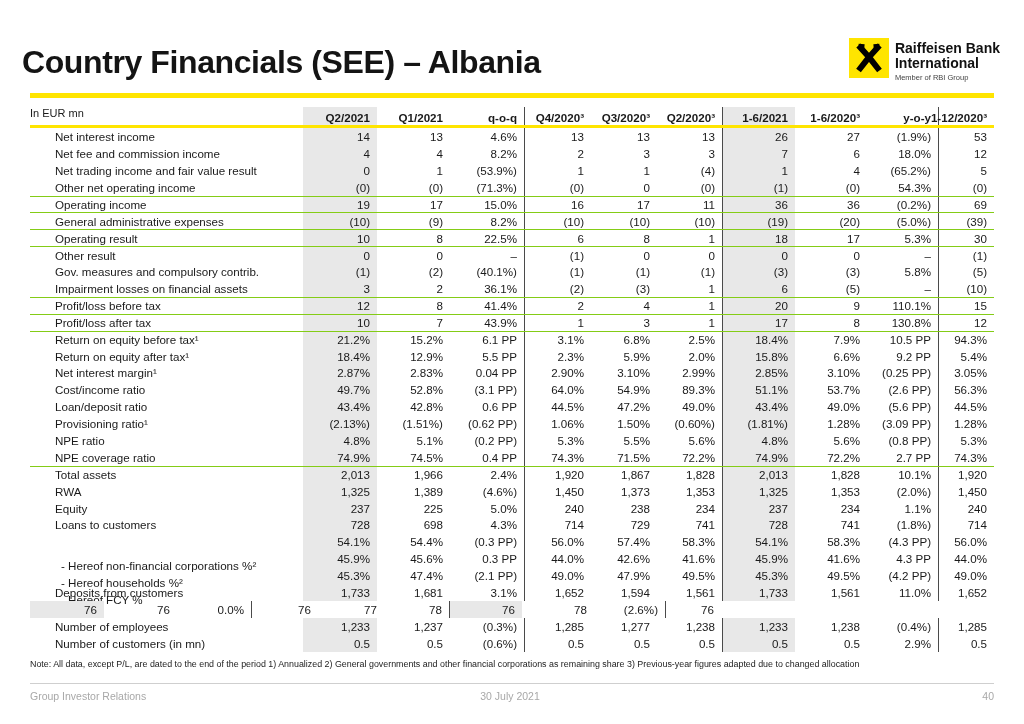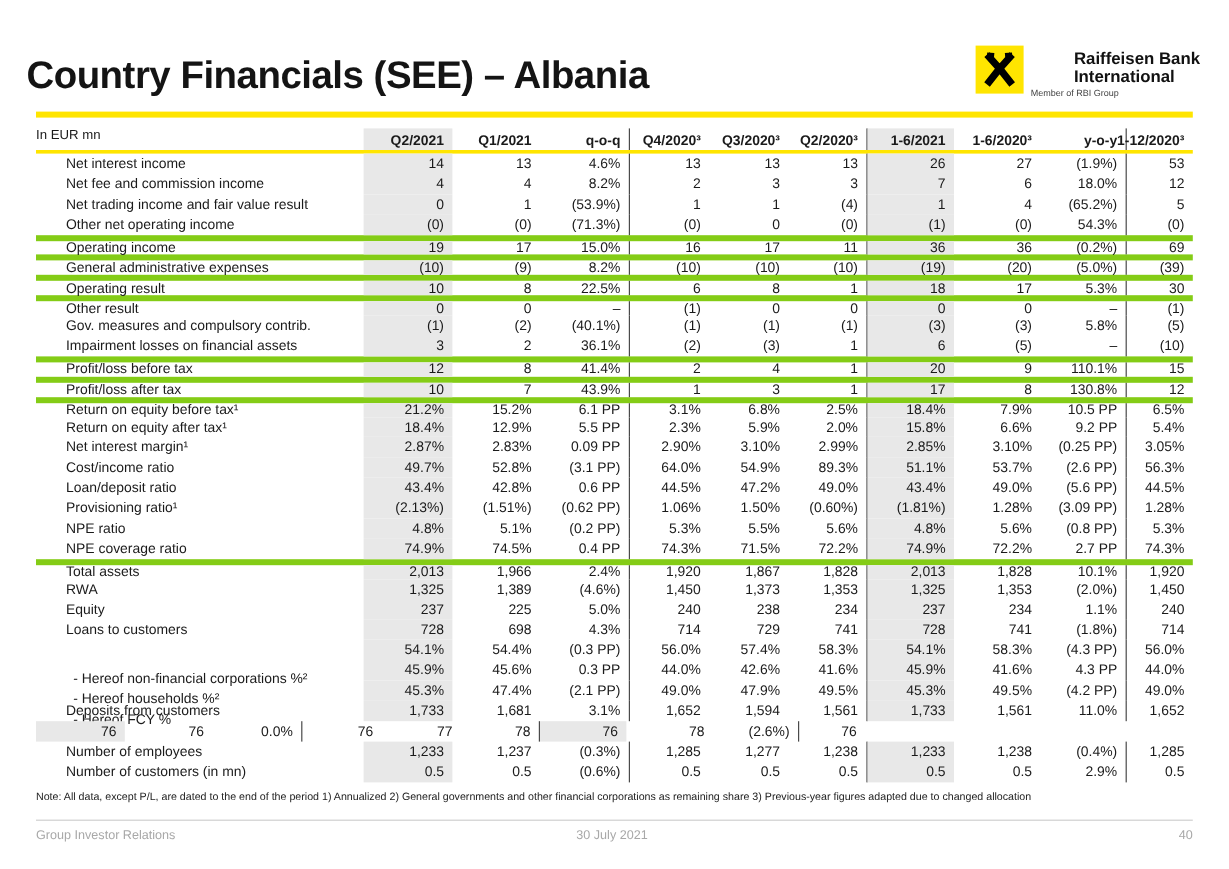--- a/index.html
+++ b/index.html
@@ -7,31 +7,31 @@
     font-family:"Liberation Sans","DejaVu Sans",sans-serif; color:#1a1a1a; }
   .slide { position:relative; width:1024px; height:724px; background:#fff; }
 
   
   .title { position:absolute; left:22px; top:44px; font-size:32px; font-weight:800;
     letter-spacing:-0.4px; color:#141414; }
   .logo { position:absolute; right:24px; top:38px; display:flex; align-items:flex-start; }
   .logo-box { width:40px; height:40px; background:#FFE500; display:flex; align-items:center;
     justify-content:center; margin-right:6px; }
   .logo-text { padding-top:3px; }
-  .logo-name { font-size:14px; font-weight:800; line-height:15px; color:#111;margin-left:36px; }
+  .logo-name { font-size:14px; font-weight:800; line-height:15px; color:#111; }
   .logo-member { font-size:7.5px; color:#444; margin-top:2px; }
 
   .top-rule { position:absolute; left:30px; top:93px; width:964px; height:5px; background:#FFE500; }
 
   
   .table { position:absolute; left:30px; top:107px; width:964px; font-size:11.6px; }
   .thead { display:flex; height:21px; border-bottom:3px solid #FFE500; }
   .thead .hcell { font-weight:700; padding-bottom:1px; }
   .trow { display:flex; align-items:center; height:16.9px; }
-  .sect { border-top:5px solid #84cc16; }
+  .sect { border-top:1px solid #84cc16; }
   .lbl { width:273px; padding-left:25px; white-space:nowrap; overflow:hidden; }
   .thead .lbl { padding-left:0; font-weight:400; font-size:11px; }
   .ind { padding-left:31px;margin-top:48px; }
   .num { text-align:right; padding-right:7px; white-space:nowrap; height:100%;
     display:flex; align-items:center; justify-content:flex-end; }
   .thead .num { align-items:flex-end; }
   .c0{width:74px}.c1{width:73px}.c2{width:75px}.c3{width:66px}.c4{width:66px}
   .c5{width:66px}.c6{width:72px}.c7{width:72px}.c8{width:72px}.c9{width:55px}
   .hl { background:#E8E8E8; }
   .sep { border-right:1px solid #4a4a4a; }
@@ -246,40 +246,40 @@
           <div class="lbl">Return on equity before tax¹</div>
           <div class="num c0 hl">21.2%</div>
           <div class="num c1">15.2%</div>
           <div class="num c2 sep">6.1 PP</div>
           <div class="num c3">3.1%</div>
           <div class="num c4">6.8%</div>
           <div class="num c5 sep">2.5%</div>
           <div class="num c6 hl">18.4%</div>
           <div class="num c7">7.9%</div>
           <div class="num c8 sep">10.5 PP</div>
-          <div class="num c9">6.5%</div>
+          <div class="num c9">94.3%</div>
         </div>
         <div class="trow">
           <div class="lbl">Return on equity after tax¹</div>
           <div class="num c0 hl">18.4%</div>
           <div class="num c1">12.9%</div>
           <div class="num c2 sep">5.5 PP</div>
           <div class="num c3">2.3%</div>
           <div class="num c4">5.9%</div>
           <div class="num c5 sep">2.0%</div>
           <div class="num c6 hl">15.8%</div>
           <div class="num c7">6.6%</div>
           <div class="num c8 sep">9.2 PP</div>
           <div class="num c9">5.4%</div>
         </div>
         <div class="trow">
           <div class="lbl">Net interest margin¹</div>
           <div class="num c0 hl">2.87%</div>
           <div class="num c1">2.83%</div>
-          <div class="num c2 sep">0.09 PP</div>
+          <div class="num c2 sep">0.04 PP</div>
           <div class="num c3">2.90%</div>
           <div class="num c4">3.10%</div>
           <div class="num c5 sep">2.99%</div>
           <div class="num c6 hl">2.85%</div>
           <div class="num c7">3.10%</div>
           <div class="num c8 sep">(0.25 PP)</div>
           <div class="num c9">3.05%</div>
         </div>
         <div class="trow">
           <div class="lbl">Cost/income ratio</div>

